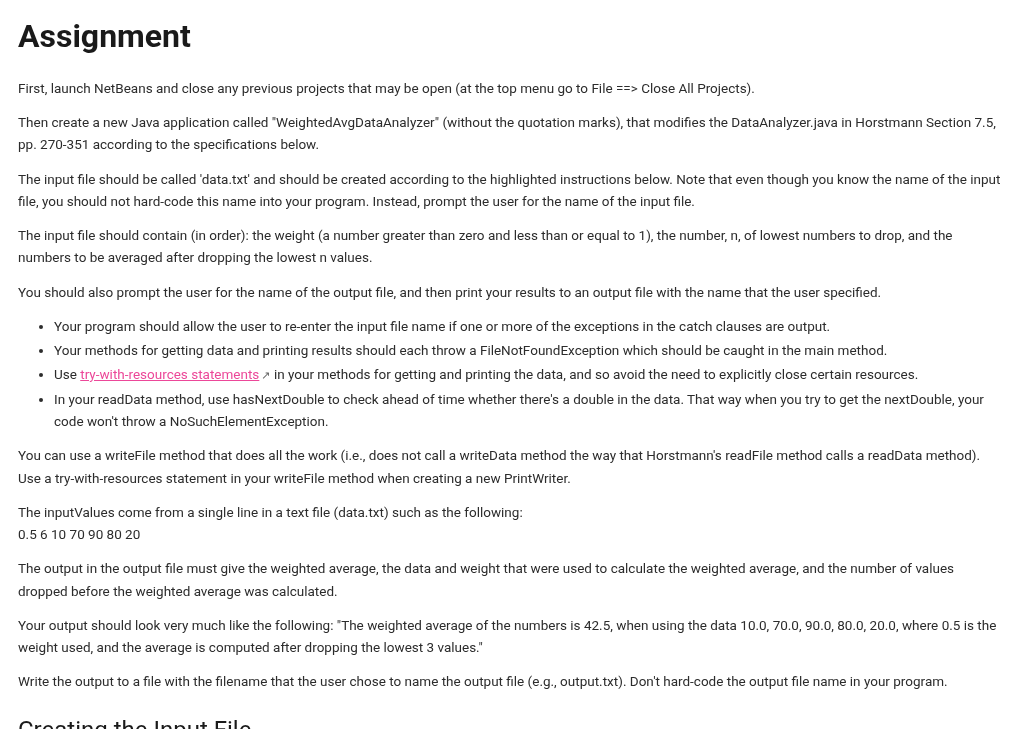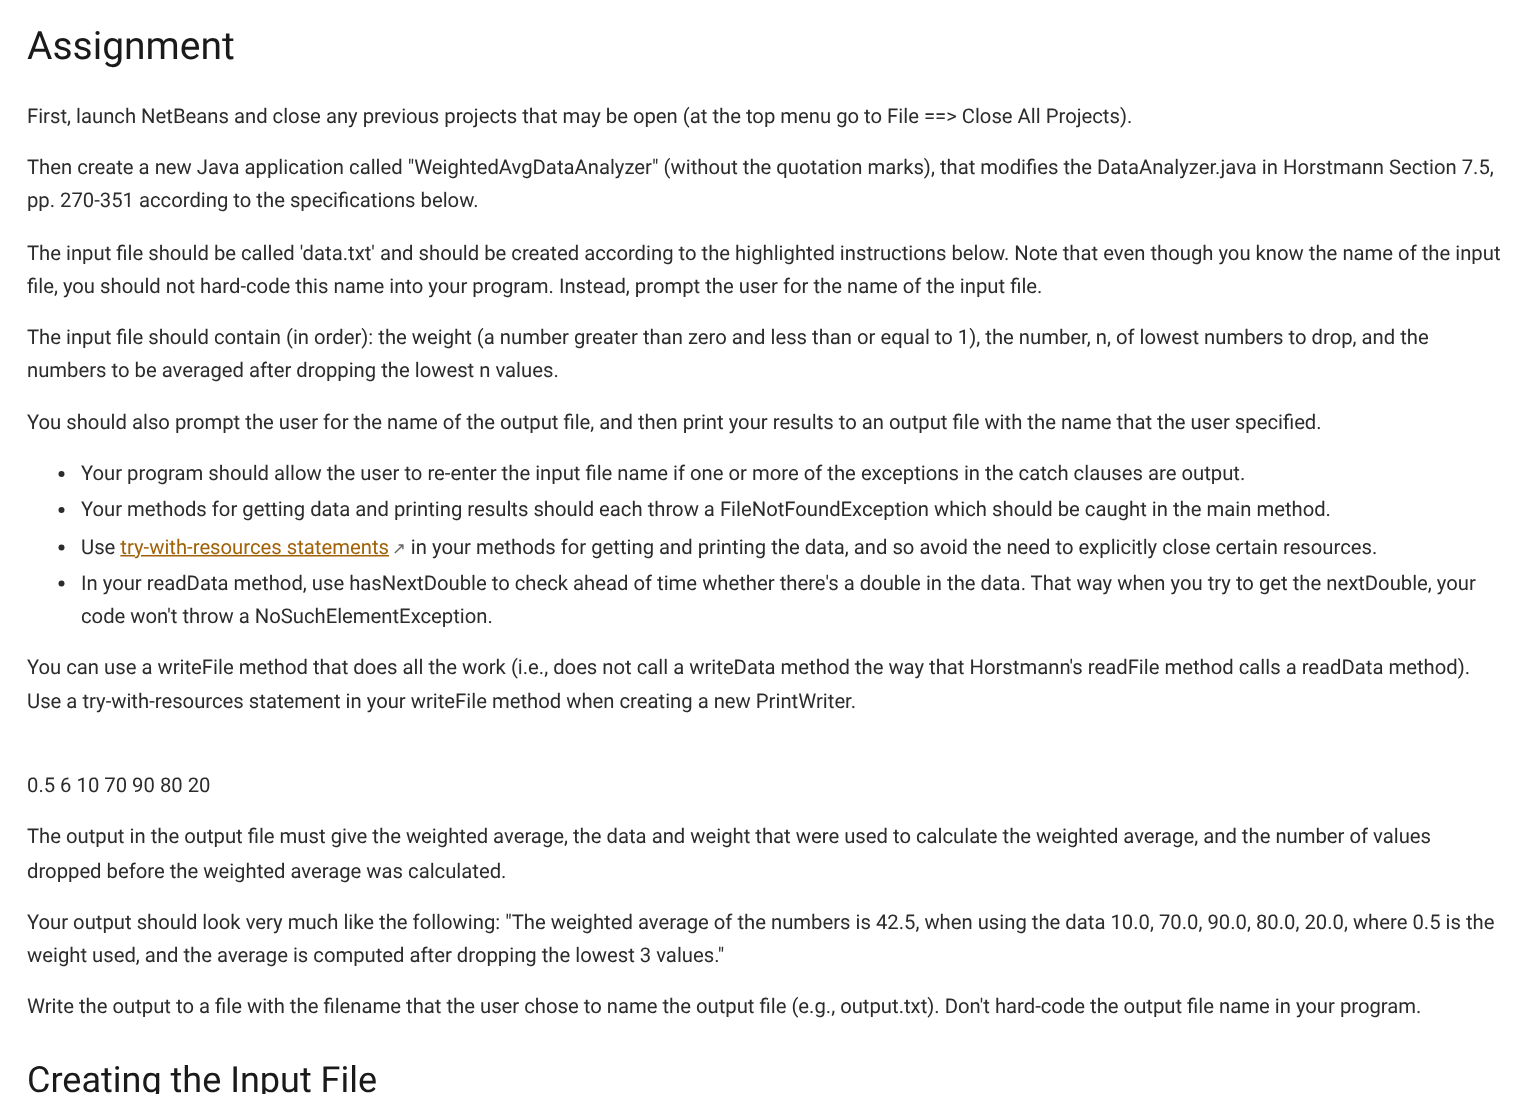--- a/index.html
+++ b/index.html
@@ -9,22 +9,22 @@
     }
     body {
       font-family: -apple-system, BlinkMacSystemFont, "Segoe UI", Roboto, "Helvetica Neue", Arial, sans-serif;
       font-size: 13.5px;
       line-height: 1.65;
       color: #2c2c2c;
       padding: 10px 18px;
       background: #fff;
     }
     h1 {
-      font-size: 26px;
-      font-weight: 400;
+      font-size: 32px;
+      font-weight: 700;
       margin-bottom: 14px;
       color: #1a1a1a;
     }
     h2 {
       font-size: 24px;
       font-weight: 400;
       margin-top: 18px;
       margin-bottom: 12px;
       color: #1a1a1a;
     }
@@ -34,21 +34,21 @@
     }
     ul {
       margin-bottom: 12px;
       padding-left: 36px;
     }
     li {
       margin-bottom: 2px;
       color: #2c2c2c;
     }
     a {
-      color: #a16207;
+      color: #ec4899;
     }
     .ext-icon {
       display: inline-block;
       font-size: 11px;
       margin-left: 2px;
       color: #666;
     }
   </style>
 </head>
 <body>
@@ -65,20 +65,20 @@
   <li>Your program should allow the user to re-enter the input file name if one or more of the exceptions in the catch clauses are output.</li>
   <li>Your methods for getting data and printing results should each throw a FileNotFoundException which should be caught in the main method.</li>
   <li>
     <span>Use </span><a href="#">try-with-resources statements</a><span class="ext-icon">↗</span><span> in your methods for getting and printing the data, and so avoid the need to explicitly close certain resources.</span>
   </li>
   <li>In your readData method, use hasNextDouble to check ahead of time whether there's a double in the data. That way when you try to get the nextDouble,  your code won't throw a NoSuchElementException.</li>
 </ul>
 
 <p>You can use a writeFile method that does all the work  (i.e., does not call a writeData method the way that Horstmann's readFile method calls a readData method). Use a try-with-resources statement in your writeFile method when creating a new PrintWriter.</p>
 <p>
-  <br>
+  <span>The inputValues come from a single line in a text file (data.txt) such as the following:</span><br>
   <span>0.5 6 10 70 90 80 20</span>
 </p>
 <p>The output in the output file must give the weighted average, the data and weight that were used to calculate the weighted average, and the number of values dropped before the weighted average was calculated.</p>
 <p>Your output should look very much like the following: "The weighted average of the numbers is 42.5, when using the data 10.0, 70.0, 90.0, 80.0, 20.0, where 0.5 is the weight used, and the average is computed after dropping the lowest 3 values."</p>
 <p>Write the output to a file with the filename that the user chose to name the output file (e.g., output.txt). Don't hard-code the output file name in your program.</p>
 
 <h2>Creating the Input File</h2>
 
 </body></html>

